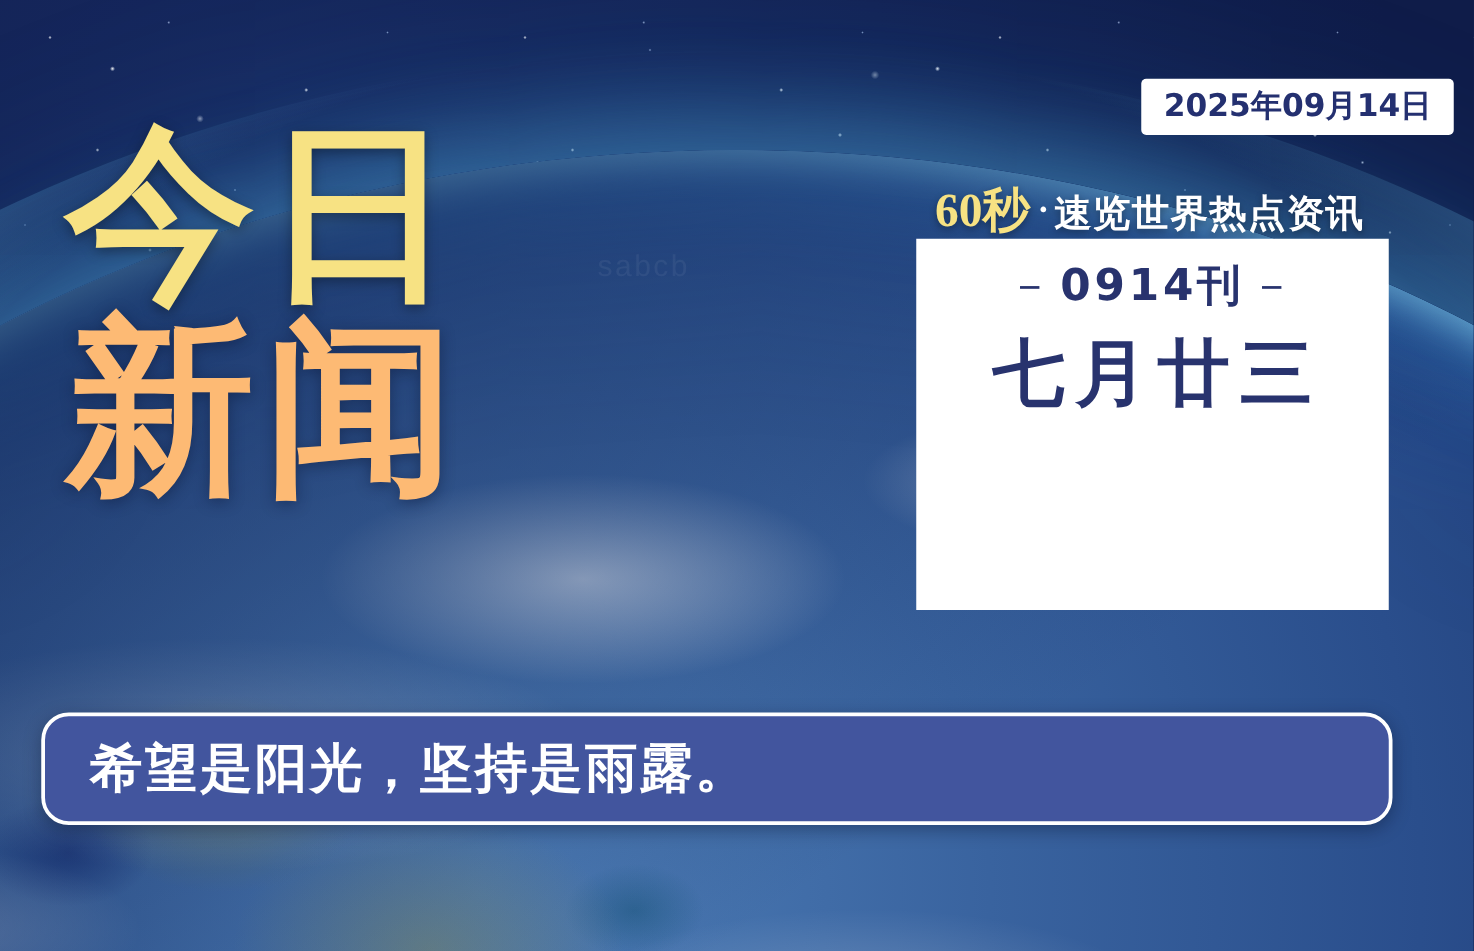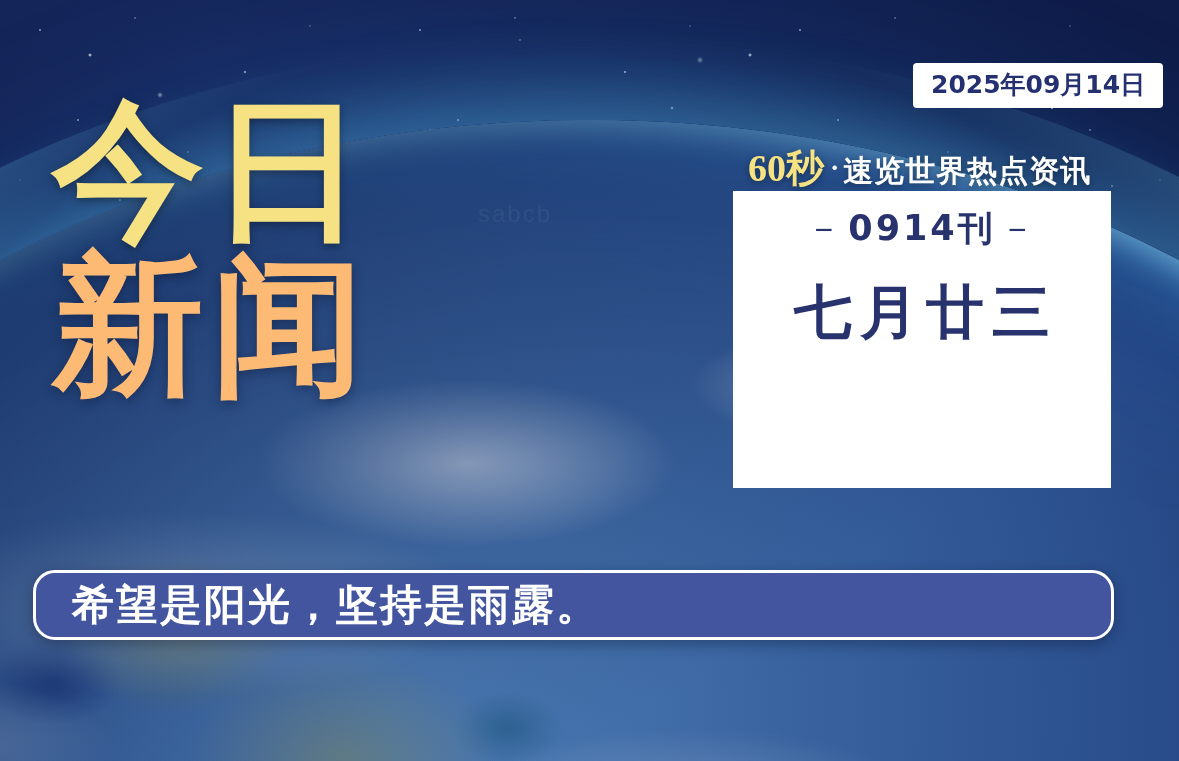--- a/index.html
+++ b/index.html
@@ -240,35 +240,35 @@
   .card-issue .dash { font-weight: 400; padding: 0 4px; }
   .card-weekday {
     margin-top: 18px;
     font-size: 54px;
     font-weight: 700;
     letter-spacing: 10px;
     text-indent: 10px;
     white-space: nowrap;
   }
   .card-lunar {
-    margin-top: 22px;
+    margin-top: 8px;
     font-size: 58px;
     font-weight: 700;
     letter-spacing: 8px;
     text-indent: 8px;
     white-space: nowrap;
   }
 
   
   .quote-bar {
     position: absolute;
     left: 33px;
     top: 570px;
     width: 1081px;
-    height: 70px;
+    height: 90px;
     background: #42559e;
     border: 3px solid #ffffff;
     border-radius: 22px;
     display: flex;
     align-items: center;
     box-shadow: 0 4px 14px rgba(5,12,35,.35);
   }
   .quote-text {
     padding-left: 36px;
     color: #ffffff;

